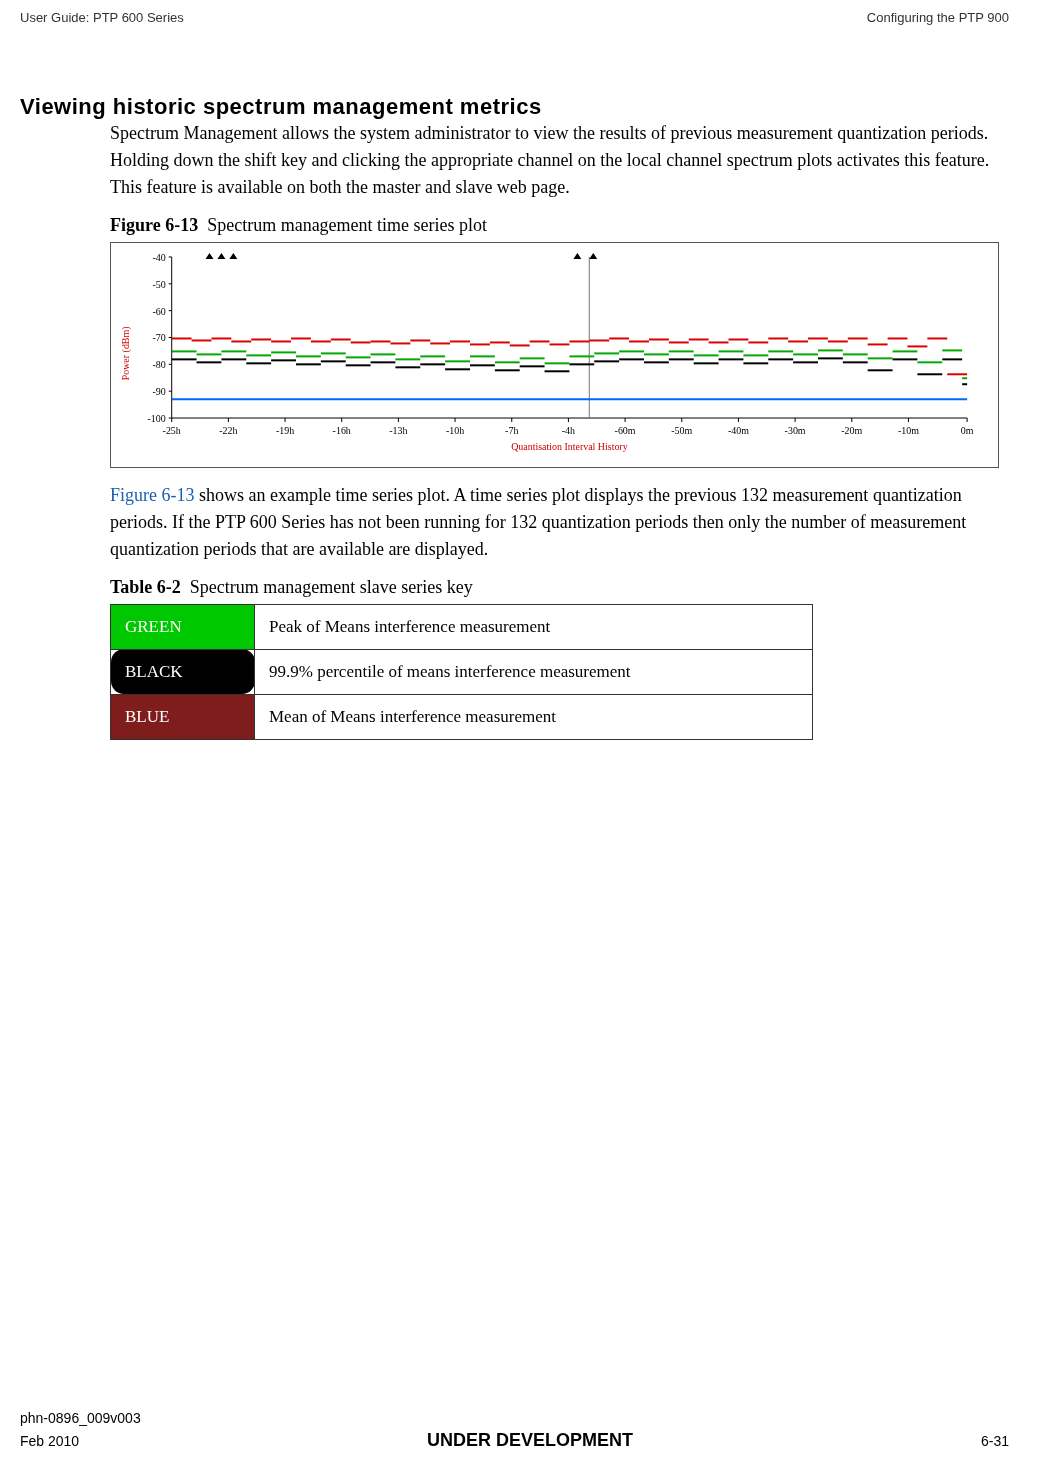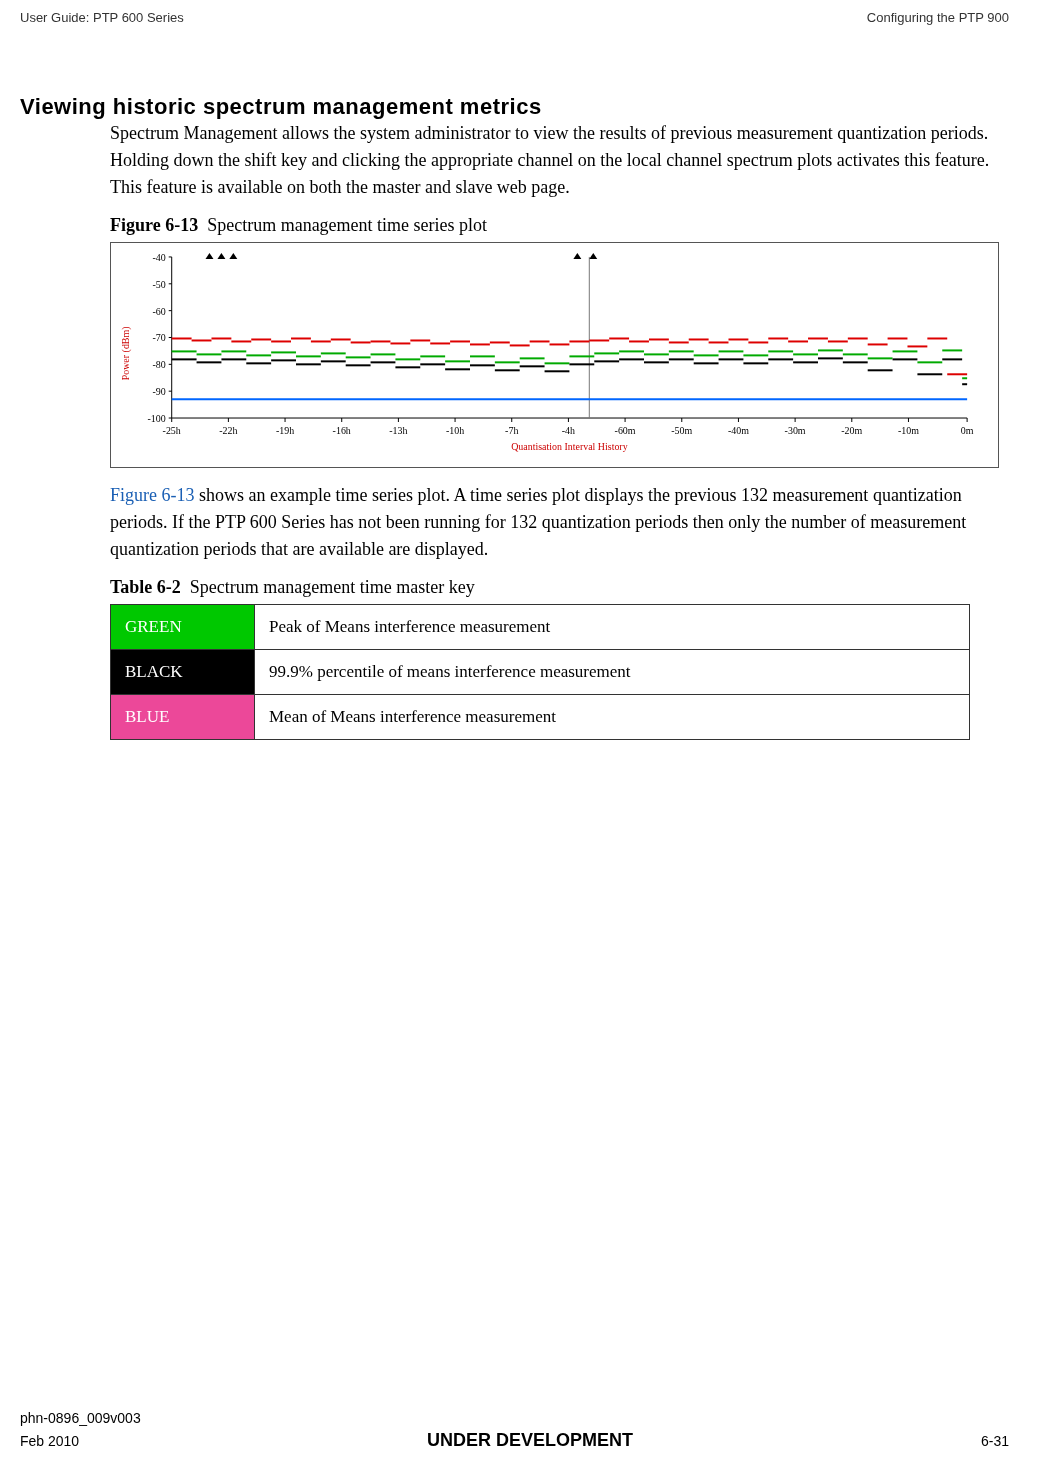--- a/index.html
+++ b/index.html
@@ -58,36 +58,36 @@
   .chart-svg {
     width: 100%;
     height: auto;
     display: block;
   }
   .link-text {
     color: #1a5fb4;
   }
   .key-table {
     border-collapse: collapse;
-    width: 860px;
+    width: 703px;
     margin-top: 6px;
   }
   .key-table td {
     border: 1px solid #333;
     padding: 12px 14px;
     font-size: 17px;
   }
   .key-table td.color-cell {
     width: 115px;
     color: #fff;
     font-family: Georgia, serif;
   }
   .row-green td.color-cell { background: #00c800; }
-  .row-black td.color-cell { background: #000; }
-  .row-blue  td.color-cell { background: #ec4899; }
+  .row-black td.color-cell { background: #000; border-radius: 13px; }
+  .row-blue  td.color-cell { background: #7f1d1d; }
   .footer {
     position: absolute;
     left: 20px;
     right: 30px;
     bottom: 14px;
     font-family: Verdana, Arial, sans-serif;
     font-size: 14px;
   }
   .footer-line1 { margin-bottom: 4px; }
   .footer-line2 {
@@ -345,21 +345,21 @@
           <text x="400" y="194" font-size="10" fill="#c00" text-anchor="middle">Quantisation Interval History</text>
         </g>
       </svg>
     </div>
 
     <div class="para">
       <span class="link-text">Figure 6-13</span><span> shows an example time series plot. A time series plot displays the previous 132 measurement quantization periods. If the PTP 600 Series has not been running for 132 quantization periods then only the number of measurement quantization periods that are available are displayed.</span>
     </div>
 
     <div class="tbl-caption">
-      <span class="bold">Table 6-2</span>&nbsp;&nbsp;<span>Spectrum management time master key</span>
+      <span class="bold">Table 6-2</span>&nbsp;&nbsp;<span>Spectrum management slave series key</span>
     </div>
 
     <table class="key-table">
       <tbody>
           <tr class="row-green">
         <td class="color-cell">GREEN</td>
         <td>Peak of Means interference measurement</td>
       </tr>
       <tr class="row-black">
         <td class="color-cell">BLACK</td>

